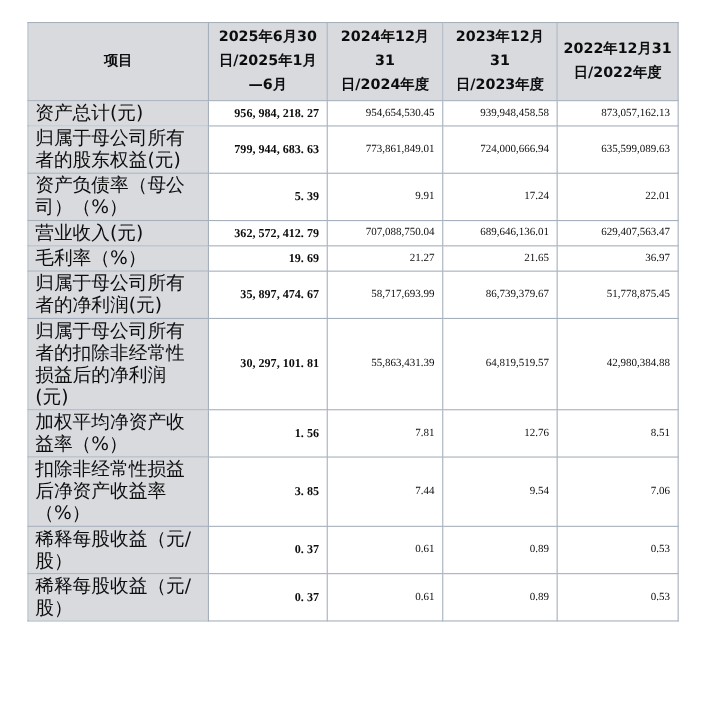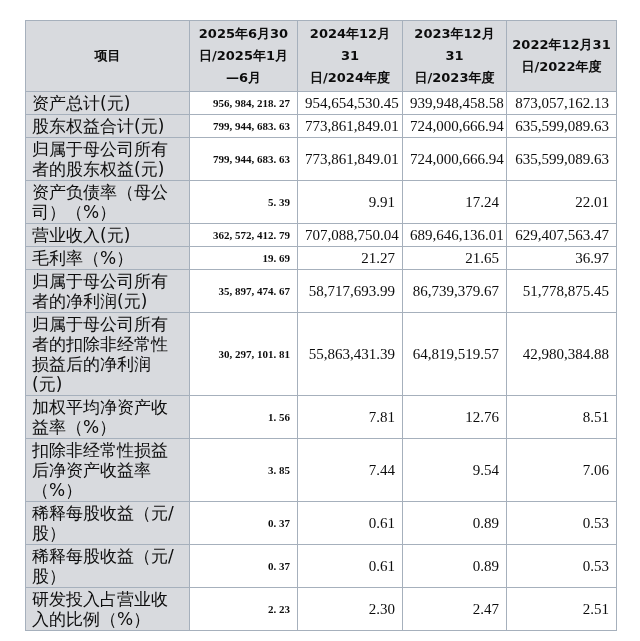--- a/index.html
+++ b/index.html
@@ -40,21 +40,21 @@
     font-size: 17px;
     font-weight: 400;
     line-height: 20px;
     text-align: left;
     padding: 1px 14px 1px 6px;
     word-break: break-all;
   }
   .fin td.num {
     background: #ffffff;
     font-family: "Liberation Serif", "DejaVu Serif", serif;
-    font-size: 15px;
+    font-size: 10px;
     line-height: 20px;
     text-align: right;
     padding: 1px 7px;
     white-space: nowrap;
   }
   .fin td.num.current {
     font-weight: bold;
     font-size: 11px;
   }
 </style>
@@ -85,27 +85,20 @@
 日/2022年度</th>
         </tr>
     </thead>
     <tbody id="tbody">
         <tr>
           <td class="label">资产总计(元)</td>
           <td class="num current">956, 984, 218. 27</td>
           <td class="num">954,654,530.45</td>
           <td class="num">939,948,458.58</td>
           <td class="num">873,057,162.13</td>
-        </tr>
-        <tr>
-          <td class="label">股东权益合计(元)</td>
-          <td class="num current">799, 944, 683. 63</td>
-          <td class="num">773,861,849.01</td>
-          <td class="num">724,000,666.94</td>
-          <td class="num">635,599,089.63</td>
         </tr>
         <tr>
           <td class="label">归属于母公司所有者的股东权益(元)</td>
           <td class="num current">799, 944, 683. 63</td>
           <td class="num">773,861,849.01</td>
           <td class="num">724,000,666.94</td>
           <td class="num">635,599,089.63</td>
         </tr>
         <tr>
           <td class="label">资产负债率（母公司）（%）</td>
@@ -163,22 +156,15 @@
           <td class="num">0.89</td>
           <td class="num">0.53</td>
         </tr>
         <tr>
           <td class="label">稀释每股收益（元/股）</td>
           <td class="num current">0. 37</td>
           <td class="num">0.61</td>
           <td class="num">0.89</td>
           <td class="num">0.53</td>
         </tr>
-        <tr>
-          <td class="label">研发投入占营业收入的比例（%）</td>
-          <td class="num current">2. 23</td>
-          <td class="num">2.30</td>
-          <td class="num">2.47</td>
-          <td class="num">2.51</td>
-        </tr>
       </tbody>
   </table>
 </div>
 
 </body></html>

